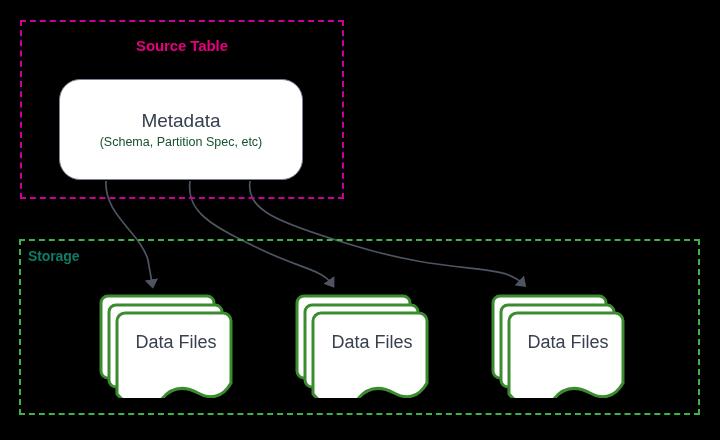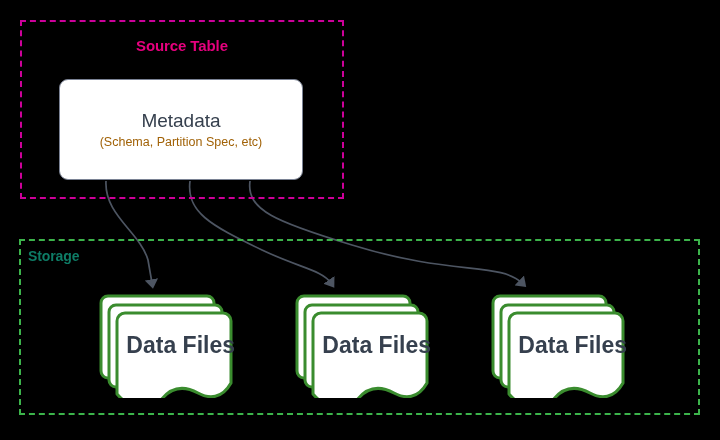--- a/index.html
+++ b/index.html
@@ -64,35 +64,35 @@
   
   #metadata-box {
     position: absolute;
     left: 59px;
     top: 79px;
     width: 244px;
     height: 101px;
     box-sizing: border-box;
     background: #FFFFFF;
     border: 1px solid #7A8294;
-    border-radius: 9px;
+    border-radius: 21px;
     display: flex;
     flex-direction: column;
     align-items: center;
     justify-content: center;
   }
   #metadata-title {
     font-size: 19px;
     color: #36404E;
     line-height: 1.25;
     margin-bottom: 2px;
   }
   #metadata-subtitle {
     font-size: 12.5px;
-    color: #a16207;
+    color: #14532d;
     line-height: 1.2;
     text-align: center;
   }
 
   
   .datafile-stack {
     position: absolute;
     width: 140px;
     height: 104px;
   }
@@ -100,25 +100,24 @@
     position: absolute;
     left: 0;
     top: 0;
     display: block;
   }
   .datafile-label {
     position: absolute;
     left: 22px;
     top: 38px;
     width: 118px;
-    text-align: right;
-    font-size: 23px;
+    text-align: center;
+    font-size: 18px;
     color: #36404E;
     pointer-events: none;
-    font-weight: bold;
   }
   #datafiles-1 { left: 95px;  top: 294px; }
   #datafiles-2 { left: 291px; top: 294px; }
   #datafiles-3 { left: 487px; top: 294px; }
 
   
   #arrow-layer {
     position: absolute;
     left: 0;
     top: 0;

